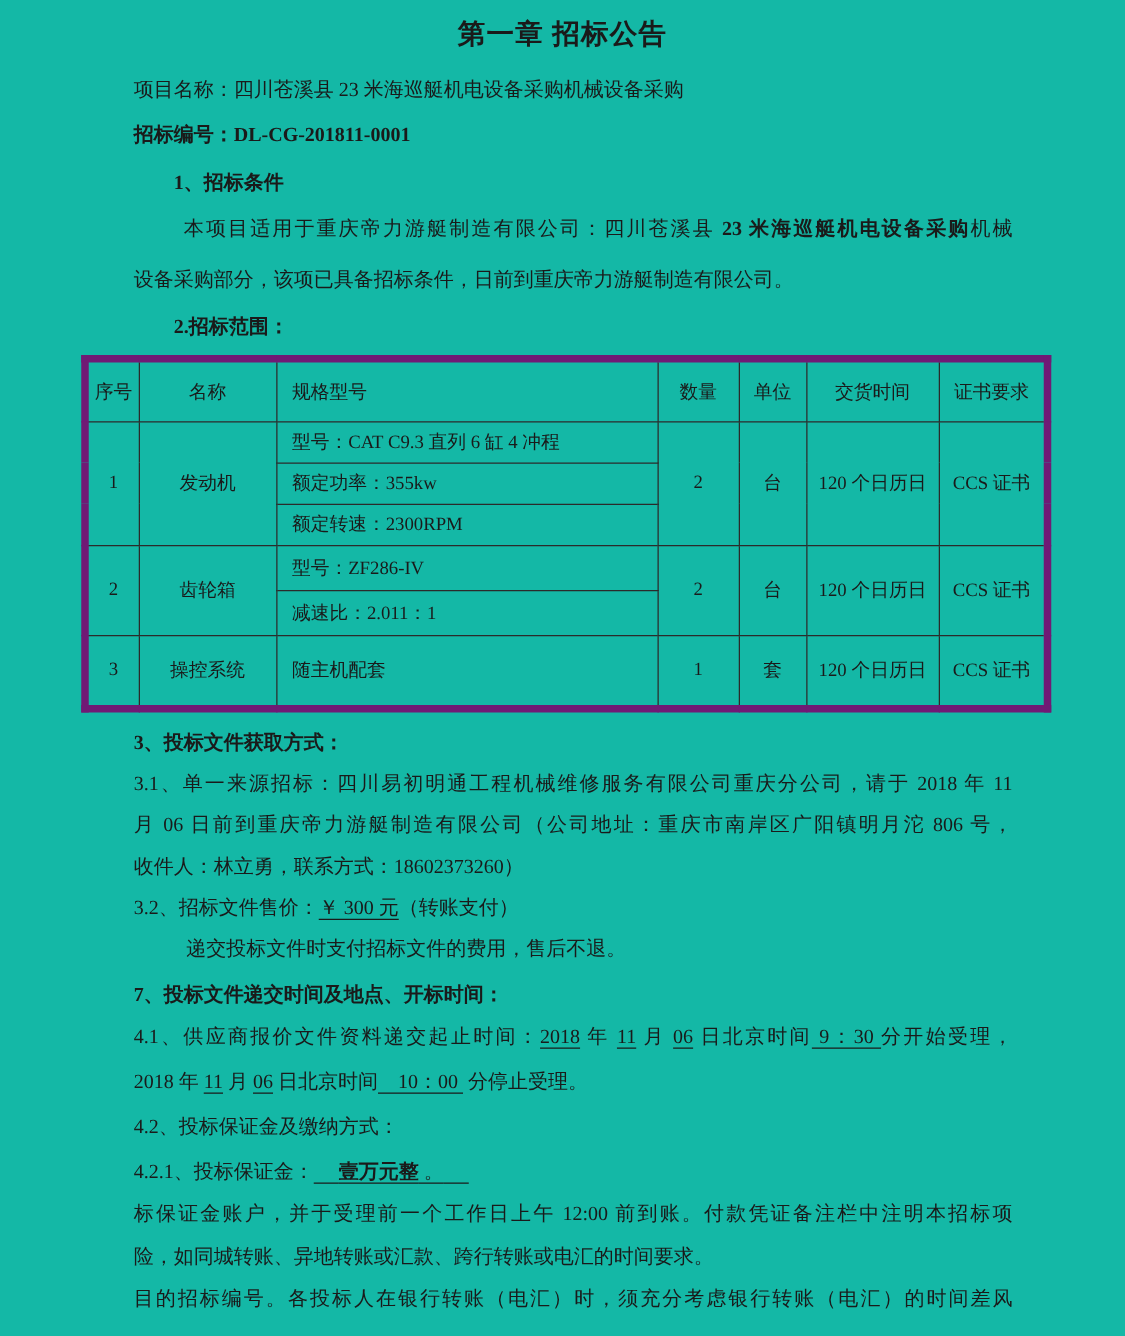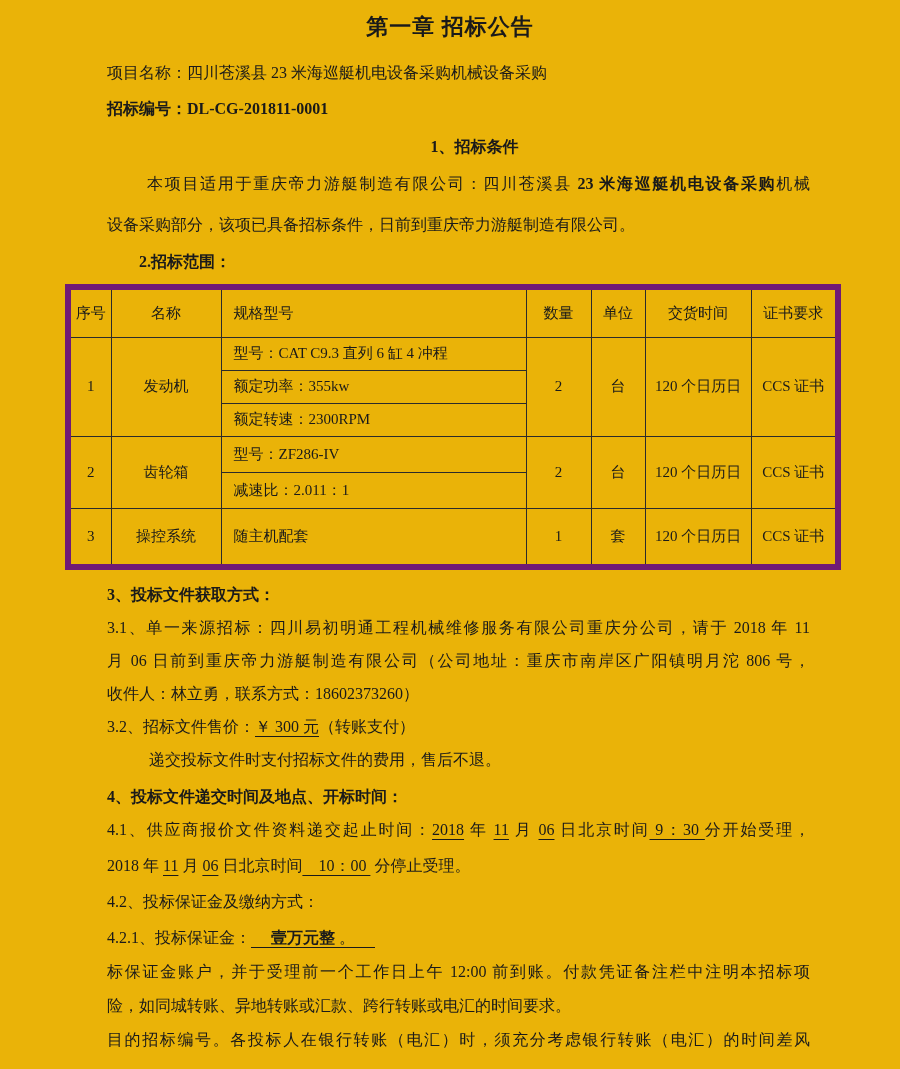--- a/index.html
+++ b/index.html
@@ -4,21 +4,21 @@
 <style>
   html, body {
     margin: 0;
     padding: 0;
     background: #ffffff;
   }
   .page {
     position: relative;
     width: 900px;
     height: 1069px;
-    background: #eab308;
+    background: #14b8a6;
     color: #1a1a1a;
     font-family: "Liberation Serif", "DejaVu Serif", serif;
     overflow: hidden;
     box-sizing: border-box;
     padding-top: 12px;
   }
   .doc-title {
     margin: 0;
     text-align: center;
     font-size: 22px;
@@ -42,21 +42,21 @@
   .fj { text-align: justify; text-align-last: justify; }
   .ind32 { text-indent: 32px; }
   .ind40 { text-indent: 40px; }
   .mt8  { margin-top: 8px; }
   .mt10 { margin-top: 10px; }
   .mt12 { margin-top: 12px; }
   .mt13 { margin-top: 13px; }
   .mt14 { margin-top: 14px; }
   .mt15 { margin-top: 15px; }
   .mt16 { margin-top: 16px; font-family: Liberation Serif, serif; }
-  .mt17 { margin-top: 17px; text-align: center; }
+  .mt17 { margin-top: 17px; }
   .mt20 { margin-top: 20px; }
 
   table.spec-table {
     table-layout: fixed;
     border-collapse: collapse;
     width: 770px;
     margin-left: -30px;
     margin-top: 6px;
     font-size: 15px;
     color: #1a1a1a;
@@ -163,21 +163,21 @@
     <p class="ln mt14 bold">3、投标文件获取方式：</p>
 
     <p class="ln mt8 fj">3.1、单一来源招标：四川易初明通工程机械维修服务有限公司重庆分公司，请于 2018 年 11</p>
     <p class="ln mt8 fj">月 06 日前到重庆帝力游艇制造有限公司（公司地址：重庆市南岸区广阳镇明月沱 806 号，</p>
     <p class="ln mt8">收件人：林立勇，联系方式：18602373260）</p>
 
     <p class="ln mt10"><span>3.2、招标文件售价：</span><span class="u">￥ 300 元</span><span>（转账支付）</span></p>
 
     <p class="ln mt12" style="text-indent:42px">递交投标文件时支付招标文件的费用，售后不退。</p>
 
-    <p class="ln mt16 bold">4、投标文件递交时间及地点、开标时间：</p>
+    <p class="ln mt16 bold">7、投标文件递交时间及地点、开标时间：</p>
 
     <p class="ln mt12 fj"><span>4.1、供应商报价文件资料递交起止时间：</span><span class="u">2018</span><span> 年 </span><span class="u">11</span><span> 月 </span><span class="u">06</span><span> 日北京时间</span><span class="u"> 9：30 </span><span>分开始受理，</span></p>
     <p class="ln mt15"><span>2018 年 </span><span class="u">11</span><span> 月 </span><span class="u">06</span><span> 日北京时间</span><span class="u">　10：00 </span><span> 分停止受理。</span></p>
 
     <p class="ln mt15">4.2、投标保证金及缴纳方式：</p>
 
     <p class="ln mt15"><span>4.2.1、投标保证金：</span><span class="u">　 </span><span class="b u">壹万元整</span><span class="u"> 。</span><span class="u">　 </span></p>
 
     <p class="ln mt13 fj">标保证金账户，并于受理前一个工作日上午 12:00 前到账。付款凭证备注栏中注明本招标项</p>
     <p class="ln mt13">险，如同城转账、异地转账或汇款、跨行转账或电汇的时间要求。</p>

